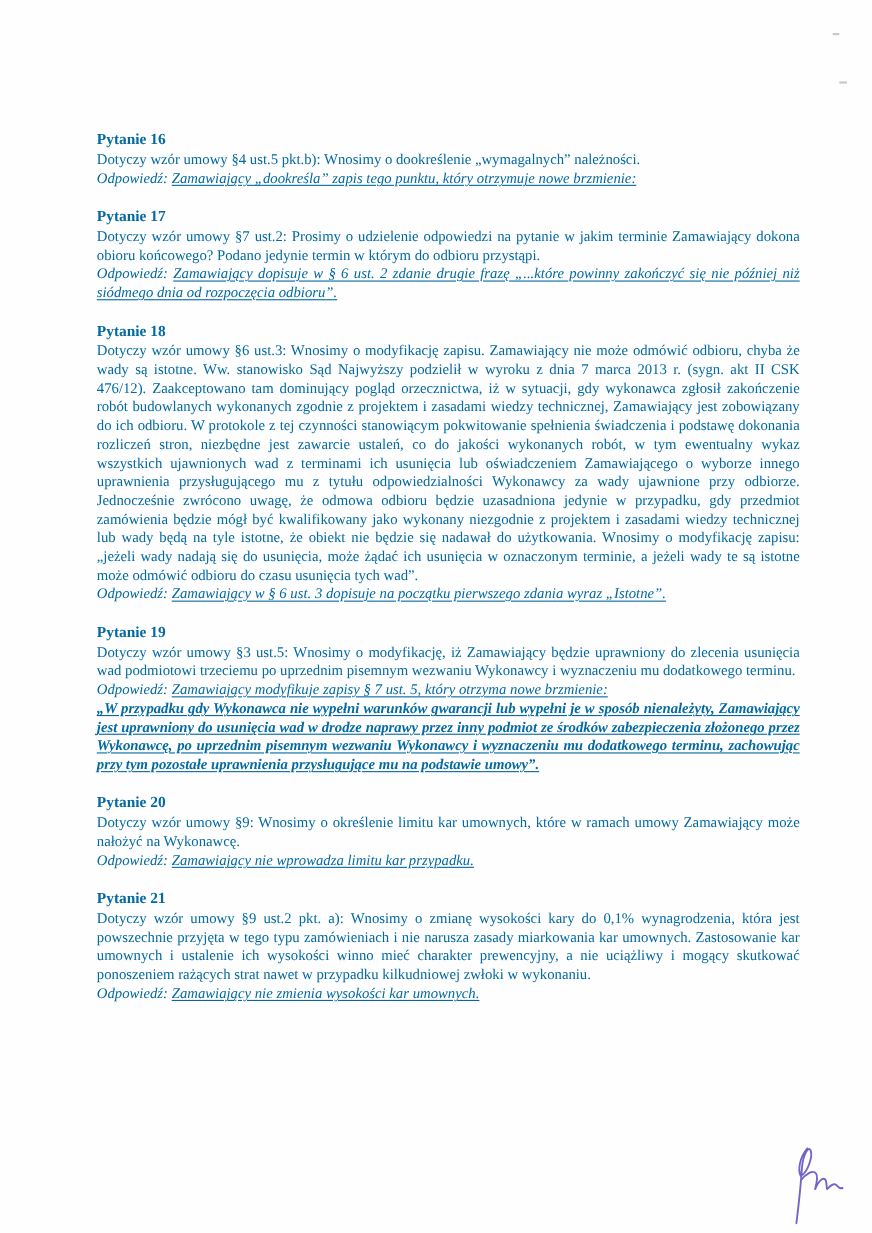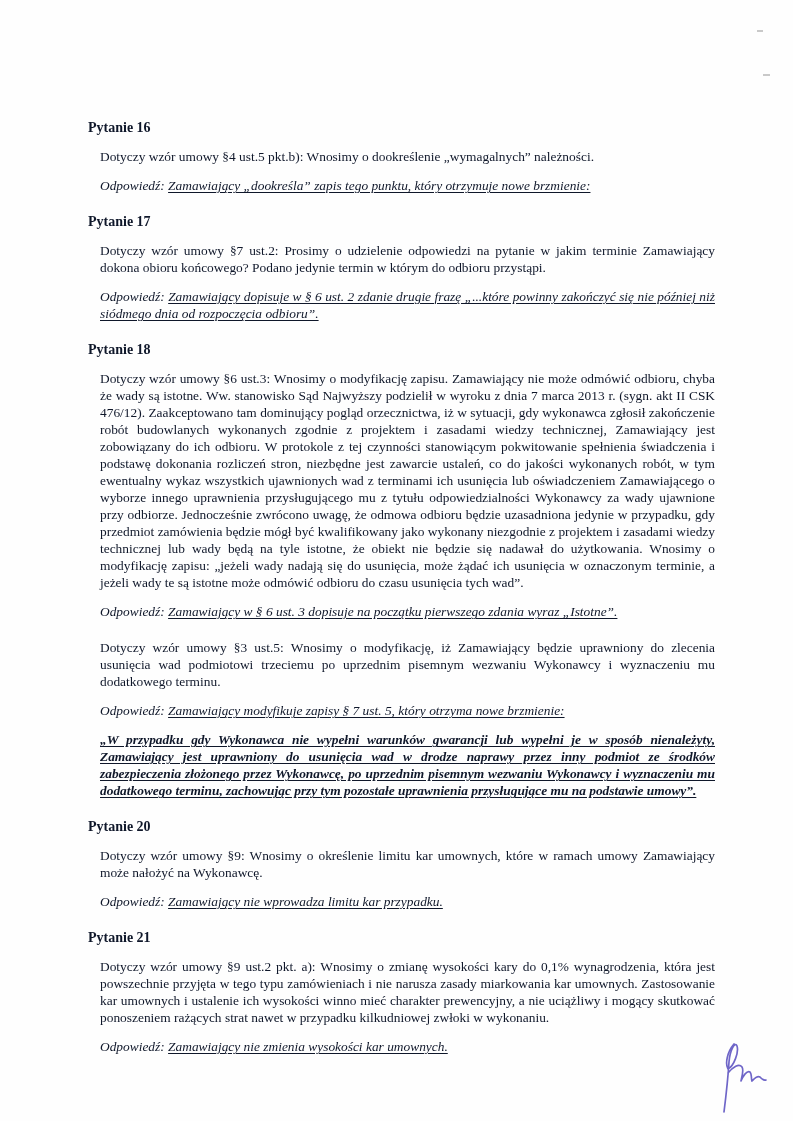--- a/index.html
+++ b/index.html
@@ -14,33 +14,33 @@
     box-shadow: 0 0 4px rgba(0,0,0,.2);
   }
   .content {
     position: absolute;
     left: 88px;
     top: 119px;
     width: 639px;
     font-family: "Liberation Serif", serif;
     font-size: 13.4px;
     line-height: 17px;
-    color: #0f172a;
+    color: #0369a1;
     text-align: justify;
   }
   .section { margin: 0 0 19px 0; }
   .q-heading {
     font-weight: bold;
     font-size: 14px;
     margin: 0;
     padding: 0;
     line-height: 17px;
     text-align: left;
   }
-  p { margin: 12px; padding: 0; }
+  p { margin: 0; padding: 0; }
   .answer-label {
     font-weight: normal;
     font-style: italic;
   }
   .answer-text {
     font-style: italic;
     text-decoration: underline;
     text-underline-offset: 2px;
     text-decoration-thickness: 1px;
   }
@@ -87,20 +87,21 @@
       <p><span class="answer-label">Odpowiedź:</span> <span class="answer-text">Zamawiający dopisuje w § 6 ust. 2 zdanie drugie frazę „...które powinny zakończyć się nie później niż siódmego dnia od rozpoczęcia odbioru”.</span></p>
     </div>
 
     <div class="section">
       <p class="q-heading">Pytanie 18</p>
       <p>Dotyczy wzór umowy §6 ust.3: Wnosimy o modyfikację zapisu. Zamawiający nie może odmówić odbioru, chyba że wady są istotne. Ww. stanowisko Sąd Najwyższy podzielił w wyroku z dnia 7 marca 2013 r. (sygn. akt II CSK 476/12). Zaakceptowano tam dominujący pogląd orzecznictwa, iż w sytuacji, gdy wykonawca zgłosił zakończenie robót budowlanych wykonanych zgodnie z projektem i zasadami wiedzy technicznej, Zamawiający jest zobowiązany do ich odbioru. W protokole z tej czynności stanowiącym pokwitowanie spełnienia świadczenia i podstawę dokonania rozliczeń stron, niezbędne jest zawarcie ustaleń, co do jakości wykonanych robót, w tym ewentualny wykaz wszystkich ujawnionych wad z terminami ich usunięcia lub oświadczeniem Zamawiającego o wyborze innego uprawnienia przysługującego mu z tytułu odpowiedzialności Wykonawcy za wady ujawnione przy odbiorze. Jednocześnie zwrócono uwagę, że odmowa odbioru będzie uzasadniona jedynie w przypadku, gdy przedmiot zamówienia będzie mógł być kwalifikowany jako wykonany niezgodnie z projektem i zasadami wiedzy technicznej lub wady będą na tyle istotne, że obiekt nie będzie się nadawał do użytkowania. Wnosimy o modyfikację zapisu: „jeżeli wady nadają się do usunięcia, może żądać ich usunięcia w oznaczonym terminie, a jeżeli wady te są istotne może odmówić odbioru do czasu usunięcia tych wad”.</p>
       <p><span class="answer-label">Odpowiedź:</span> <span class="answer-text">Zamawiający w § 6 ust. 3 dopisuje na początku pierwszego zdania wyraz „Istotne”.</span></p>
     </div>
 
     <div class="section">
+      <p class="q-heading">Pytanie 19</p>
       <p>Dotyczy wzór umowy §3 ust.5: Wnosimy o modyfikację, iż Zamawiający będzie uprawniony do zlecenia usunięcia wad podmiotowi trzeciemu po uprzednim pisemnym wezwaniu Wykonawcy i wyznaczeniu mu dodatkowego terminu.</p>
       <p><span class="answer-label">Odpowiedź:</span> <span class="answer-text">Zamawiający modyfikuje zapisy § 7 ust. 5, który otrzyma nowe brzmienie:</span></p>
       <p class="quote">„W przypadku gdy Wykonawca nie wypełni warunków gwarancji lub wypełni je w sposób nienależyty, Zamawiający jest uprawniony do usunięcia wad w drodze naprawy przez inny podmiot ze środków zabezpieczenia złożonego przez Wykonawcę, po uprzednim pisemnym wezwaniu Wykonawcy i wyznaczeniu mu dodatkowego terminu, zachowując przy tym pozostałe uprawnienia przysługujące mu na podstawie umowy”.</p>
     </div>
 
     <div class="section">
       <p class="q-heading">Pytanie 20</p>
       <p>Dotyczy wzór umowy §9: Wnosimy o określenie limitu kar umownych, które w ramach umowy Zamawiający może nałożyć na Wykonawcę.</p>
       <p><span class="answer-label">Odpowiedź:</span> <span class="answer-text">Zamawiający nie wprowadza limitu kar przypadku.</span></p>
     </div>

